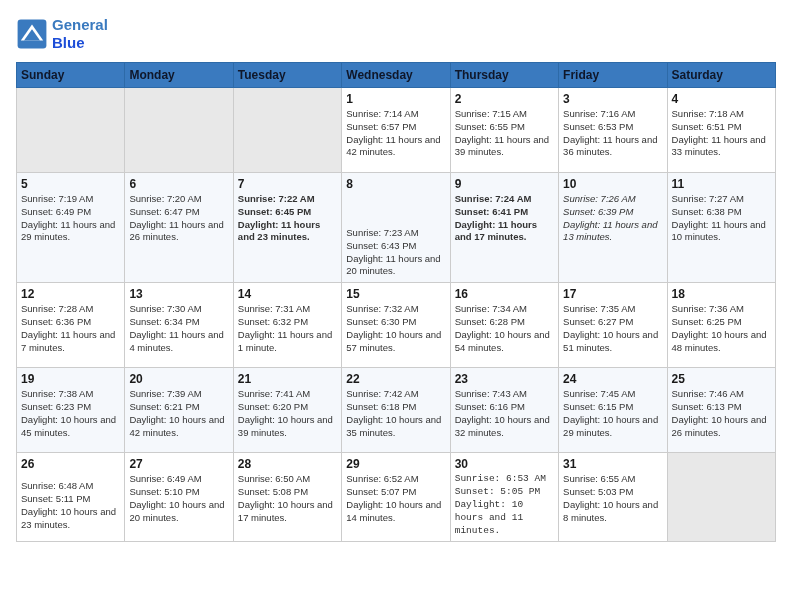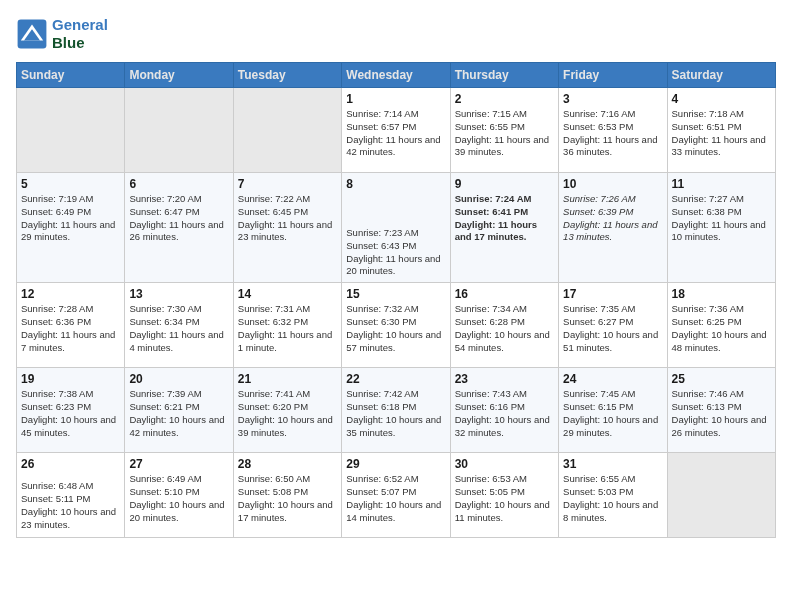--- a/index.html
+++ b/index.html
@@ -46,21 +46,21 @@
       font-size: 14px;
       color: #444;
     }
     table {
       width: 100%;
       border-collapse: collapse;
       table-layout: fixed;
     }
     thead th {
       background: #3a7abf;
-      color: #e5e5e5;
+      color: #0f172a;
       font-size: 12px;
       font-weight: bold;
       padding: 5px 4px;
       text-align: left;
       border: 1px solid #2d6aa8;
     }
     tbody td {
       border: 1px solid #ccc;
       vertical-align: top;
       padding: 4px 4px 4px 4px;
@@ -92,21 +92,21 @@
 
 <div class="header-area">
   <div class="logo">
     <svg class="logo-icon" viewBox="0 0 40 40">
       <rect x="2" y="2" width="36" height="36" rx="4" fill="#3a7abf"></rect>
       <polygon points="20,8 34,28 6,28" fill="white"></polygon>
       <polygon points="20,14 30,28 10,28" fill="#3a7abf"></polygon>
     </svg>
     <div class="logo-text">
       <div><span>General</span></div>
-      <div style="color:#14532d">Blue</div>
+      <div style="color:#1d4ed8">Blue</div>
     </div>
   </div>
 </div>
 
 <table>
   <thead>
     <tr>
     <th>Sunday</th>
         <th>Monday</th>
         <th>Tuesday</th>
@@ -154,21 +154,21 @@
 Daylight: 11 hours and 29 minutes.</div>
         </td>
         <td>
           <div class="day-number">6</div>
           <div class="day-info" style="white-space: pre-line;">Sunrise: 7:20 AM
 Sunset: 6:47 PM
 Daylight: 11 hours and 26 minutes.</div>
         </td>
         <td>
           <div class="day-number">7</div>
-          <div class="day-info" style="white-space: pre-line;">Sunrise: 7:22 AM
+          <div class="day-info" style="white-space: pre-line; font-weight: bold;">Sunrise: 7:22 AM
 Sunset: 6:45 PM
 Daylight: 11 hours and 23 minutes.</div>
         </td>
         <td>
           <div class="day-number">8</div>
           <div class="day-info" style="white-space: pre-line; margin-top: 36px;">Sunrise: 7:23 AM
 Sunset: 6:43 PM
 Daylight: 11 hours and 20 minutes.</div>
         </td>
         <td>
@@ -298,21 +298,21 @@
 Daylight: 10 hours and 17 minutes.</div>
         </td>
         <td>
           <div class="day-number">29</div>
           <div class="day-info" style="white-space: pre-line;">Sunrise: 6:52 AM
 Sunset: 5:07 PM
 Daylight: 10 hours and 14 minutes.</div>
         </td>
         <td>
           <div class="day-number">30</div>
-          <div class="day-info" style="white-space: pre-line;">Sunrise: 6:53 AM
+          <div class="day-info" style="white-space: pre-line; font-family: Liberation Mono, monospace;">Sunrise: 6:53 AM
 Sunset: 5:05 PM
 Daylight: 10 hours and 11 minutes.</div>
         </td>
         <td>
           <div class="day-number">31</div>
           <div class="day-info" style="white-space: pre-line;">Sunrise: 6:55 AM
 Sunset: 5:03 PM
 Daylight: 10 hours and 8 minutes.</div>
         </td>
         <td class="empty-cell"></td>

